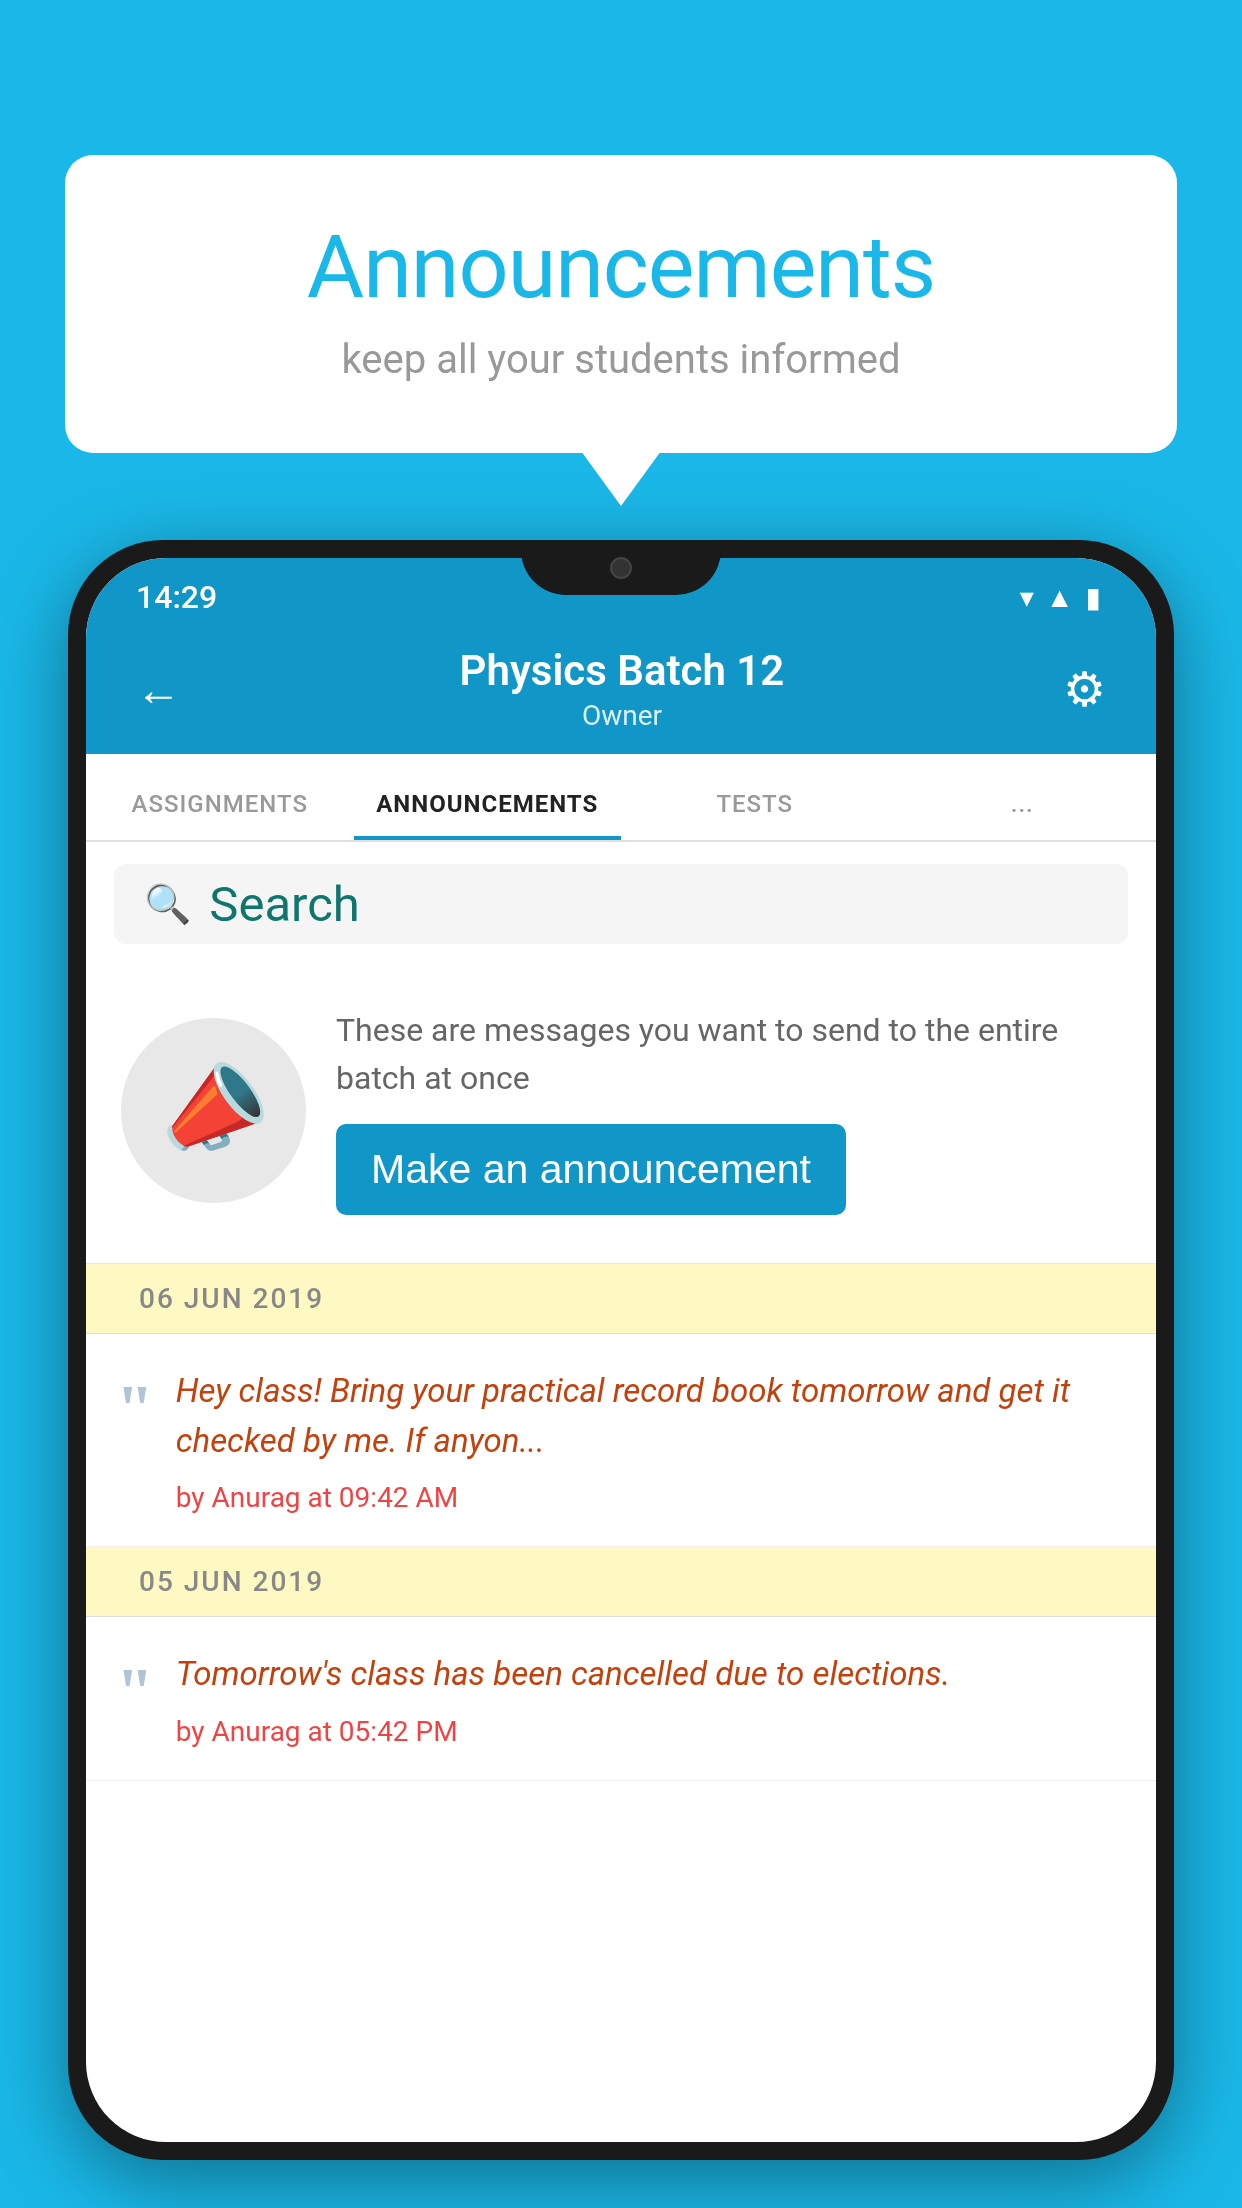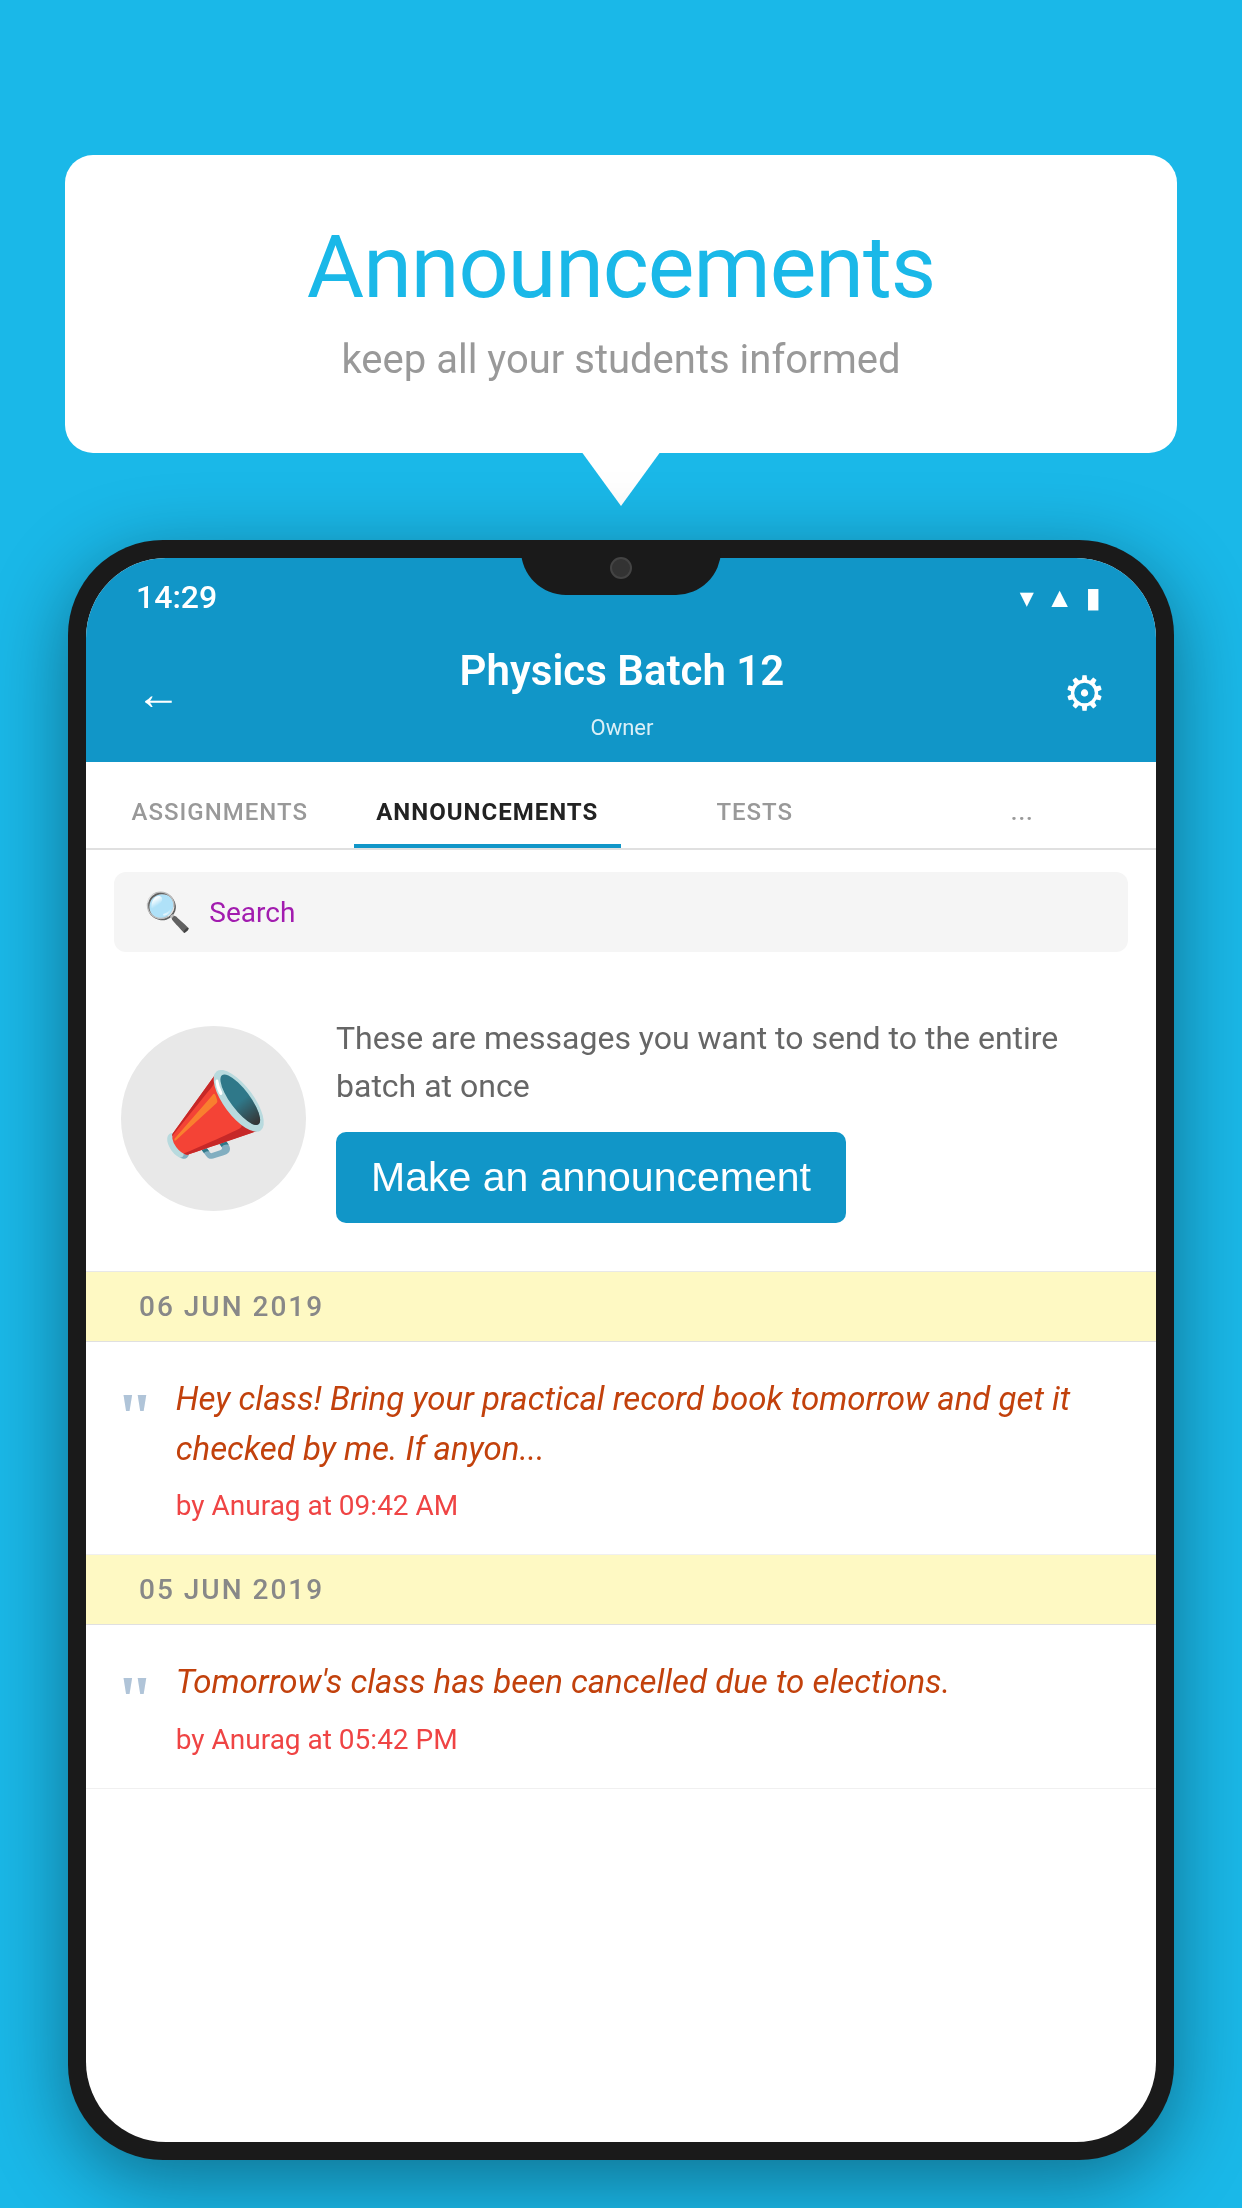--- a/index.html
+++ b/index.html
@@ -140,22 +140,22 @@
     .header-center {
       text-align: center;
     }
     .header-title {
       color: white;
       font-size: 42px;
       font-weight: 600;
     }
     .header-subtitle {
       color: rgba(255,255,255,0.85);
-      font-size: 22px;
-      margin-top: 20px;
+      font-size: 28px;
+      margin-top: 4px;
     }
     .header-gear {
       color: white;
       font-size: 48px;
       cursor: pointer;
     }
 
     
     .tabs-container {
       background: white;
@@ -195,22 +195,22 @@
       display: flex;
       align-items: center;
       padding: 0 30px;
       gap: 18px;
     }
     .search-icon-wrap {
       color: #aaa;
       font-size: 38px;
     }
     .search-input-text {
-      color: #a21caf;
-      font-size: 28px;
+      color: #0f766e;
+      font-size: 49px;
     }
 
     
     .promo-section {
       background: white;
       padding: 40px 35px 48px;
       display: flex;
       align-items: center;
       gap: 30px;
       border-bottom: 1px solid #e8e8e8;

